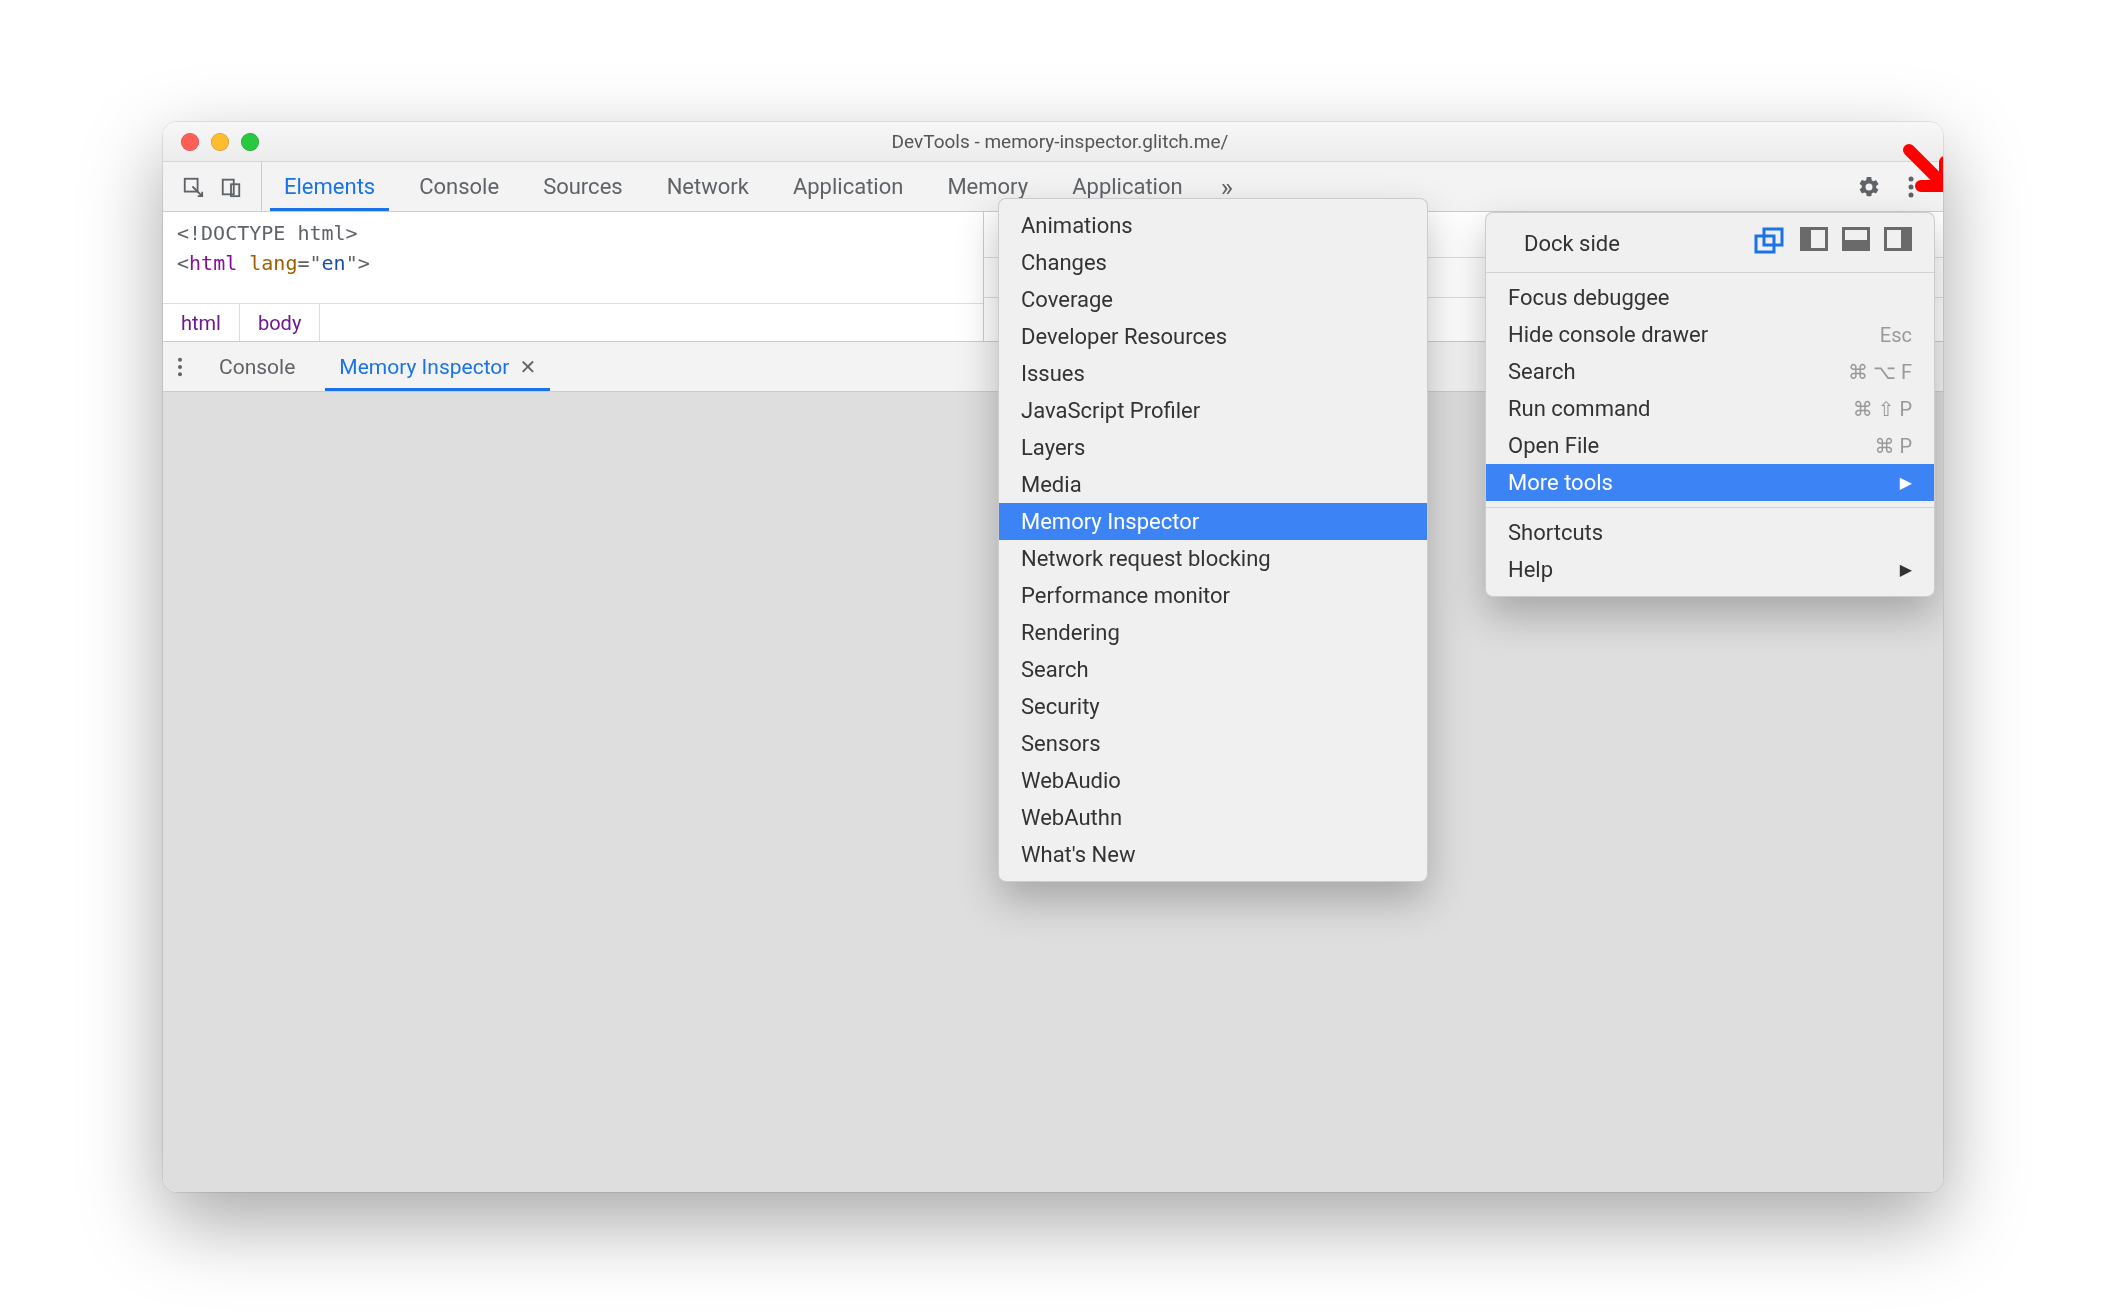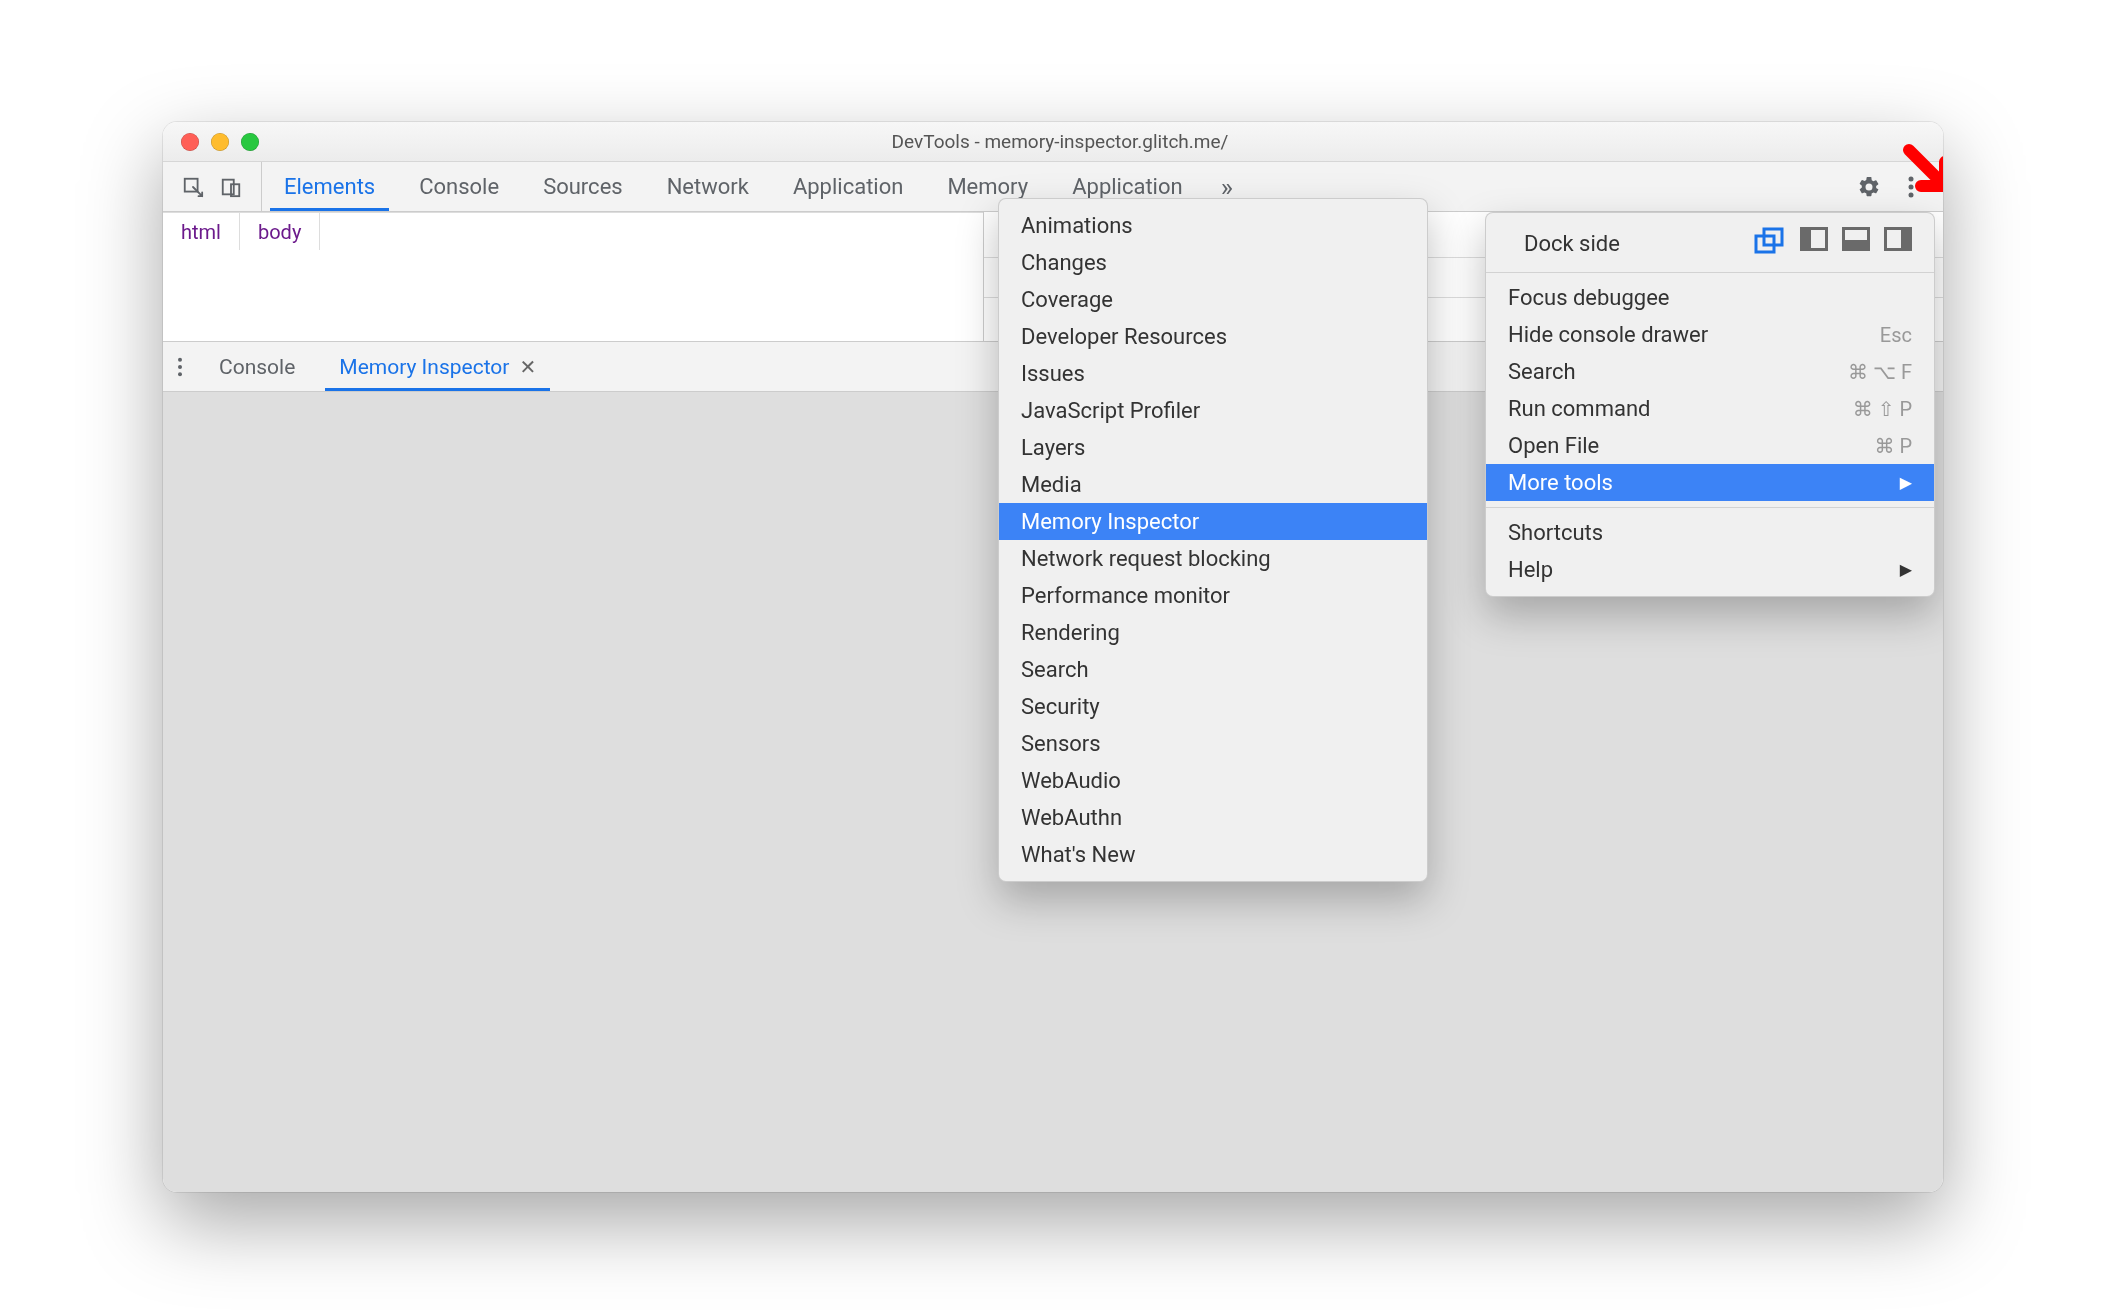--- a/index.html
+++ b/index.html
@@ -282,20 +282,24 @@
             <circle cx="3" cy="11" r="2.5"></circle>
             <circle cx="3" cy="19" r="2.5"></circle>
           </svg>
       </div>
     </div>
   </div>
 
   <div class="main">
     <div class="upper">
       <div class="code-pane">
+        <div class="code">
+          <div>&lt;!DOCTYPE html&gt;</div>
+          <div><span>&lt;</span><span class="tagname">html</span><span> </span><span class="attr">lang</span><span>=</span><span>"</span><span class="val">en</span><span>"</span><span>&gt;</span></div>
+        </div>
         <div class="breadcrumb" id="breadcrumbs">
             <div class="crumb">html</div>
             <div class="crumb">body</div>
           </div>
       </div>
       <div class="side-pane">
         <div class="side-head">Sty</div>
         <div class="side-filter">Filte</div>
       </div>
     </div>

